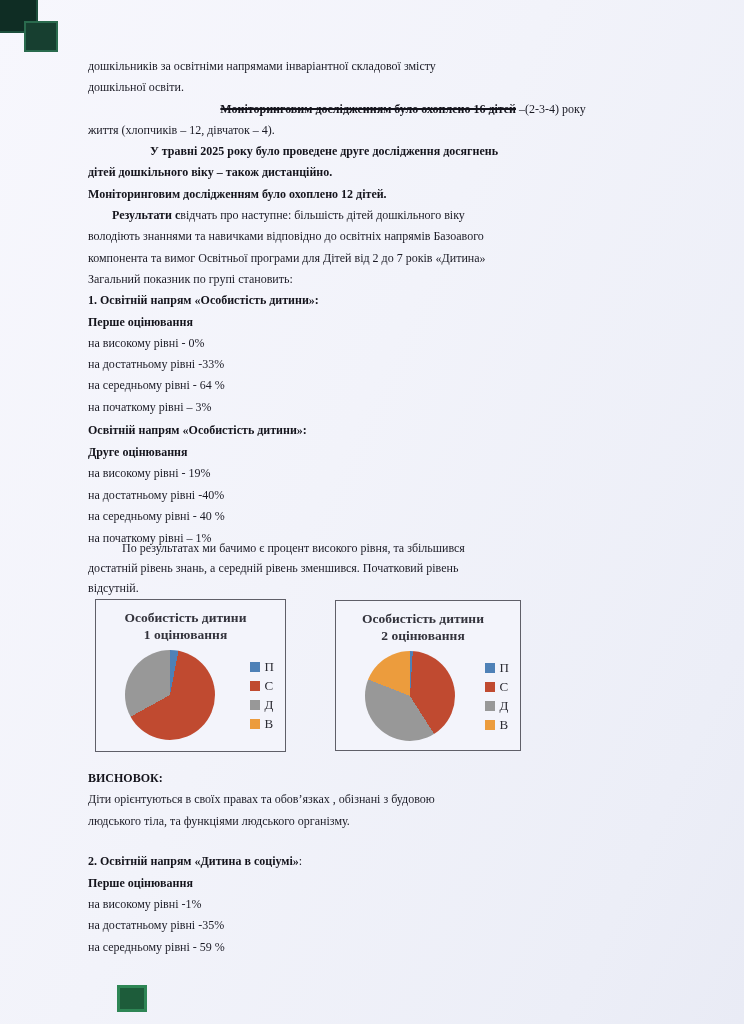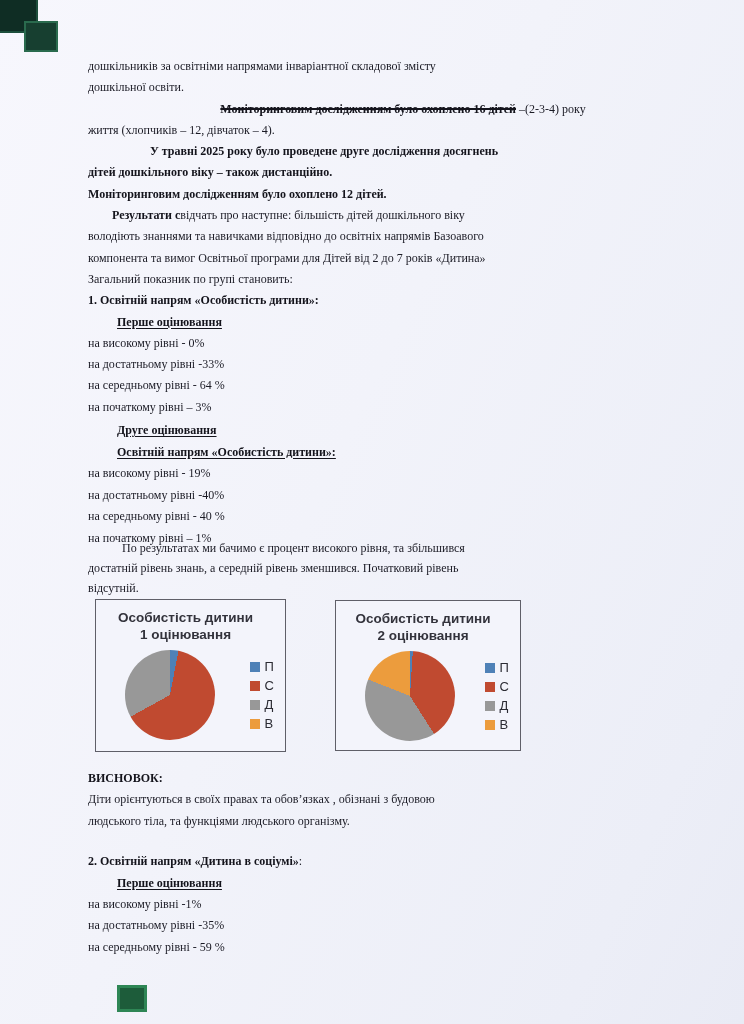--- a/index.html
+++ b/index.html
@@ -7,31 +7,31 @@
     width:744px;height:1024px;position:relative;overflow:hidden;
     background:linear-gradient(115deg,#f7f7fd 0%,#f2f3fa 45%,#eceef7 85%,#e9ebf5 100%);
     font-family:"Liberation Serif",serif;color:#1a1a24;
   }
   .sec{position:absolute;left:88px;width:600px;}
   .line{font-size:12px;line-height:21.3px;white-space:nowrap;}
   .lh2 .line{line-height:21.5px;}
   .lh3 .line{line-height:20px;}
   .lh5 .line{line-height:21.4px;}
   b{font-weight:700;color:#14141c;}
-  .u{text-decoration:underline;text-underline-offset:2px;margin-left:29px;}
+  .u{text-underline-offset:2px;}
   .strike{text-decoration:line-through;text-decoration-thickness:1.5px;}
   .ind30{text-indent:30px;text-align:center;}
   .ind62{text-indent:62px;}
   .ind24{text-indent:24px;}
   .ind34{text-indent:34px;}
   .gap-before{margin-top:19px;}
   
   .chart-box{
     position:absolute;box-sizing:border-box;border:1.3px solid #5f5f68;
-    background:#f3f4fb;font-family:Liberation Sans, sans-serif;
+    background:#f3f4fb;font-family:Liberation Serif, serif;
   }
   #chart-box-1{left:95px;top:599px;width:191px;height:153px;}
   #chart-box-2{left:335px;top:600px;width:186px;height:151px;}
   .chart-title{
     text-align:center;font-weight:700;font-size:13.5px;line-height:17px;
     color:#33333c;margin-top:9px;padding-right:10px;
   }
   .chart-body{display:flex;align-items:center;margin-top:7px;}
   .pie{width:90px;height:90px;border-radius:50%;margin-left:29px;flex:0 0 auto;}
   .legend{margin-left:auto;margin-right:11px;display:flex;flex-direction:column;gap:7px;}
@@ -61,22 +61,22 @@
   <div class="line">Загальний показник по групі становить:</div>
   <div class="line"><b>1. Освітній напрям «Особистість дитини»:</b></div>
   <div class="line"><b class="u">Перше оцінювання</b></div>
   <div class="line">на високому рівні - 0%</div>
   <div class="line">на достатньому рівні -33%</div>
   <div class="line">на середньому рівні  - 64 %</div>
   <div class="line">на початкому рівні – 3%</div>
 </div>
 
 <div class="sec lh2" style="top:420px">
+  <div class="line"><b class="u">Освітній напрям «Особистість дитини»:</b></div>
   <div class="line"><b class="u">Друге оцінювання</b></div>
-  <div class="line"><b class="u">Освітній напрям «Особистість дитини»:</b></div>
   <div class="line">на високому рівні - 19%</div>
   <div class="line">на достатньому рівні -40%</div>
   <div class="line">на середньому рівні  - 40 %</div>
   <div class="line">на початкому рівні – 1%</div>
 </div>
 
 <div class="sec lh3" style="top:538px">
   <div class="line ind34">По результатах  ми бачимо є процент  високого рівня, та збільшився</div>
   <div class="line">достатній рівень знань, а середній рівень зменшився. Початковий рівень</div>
   <div class="line">відсутній.</div>

